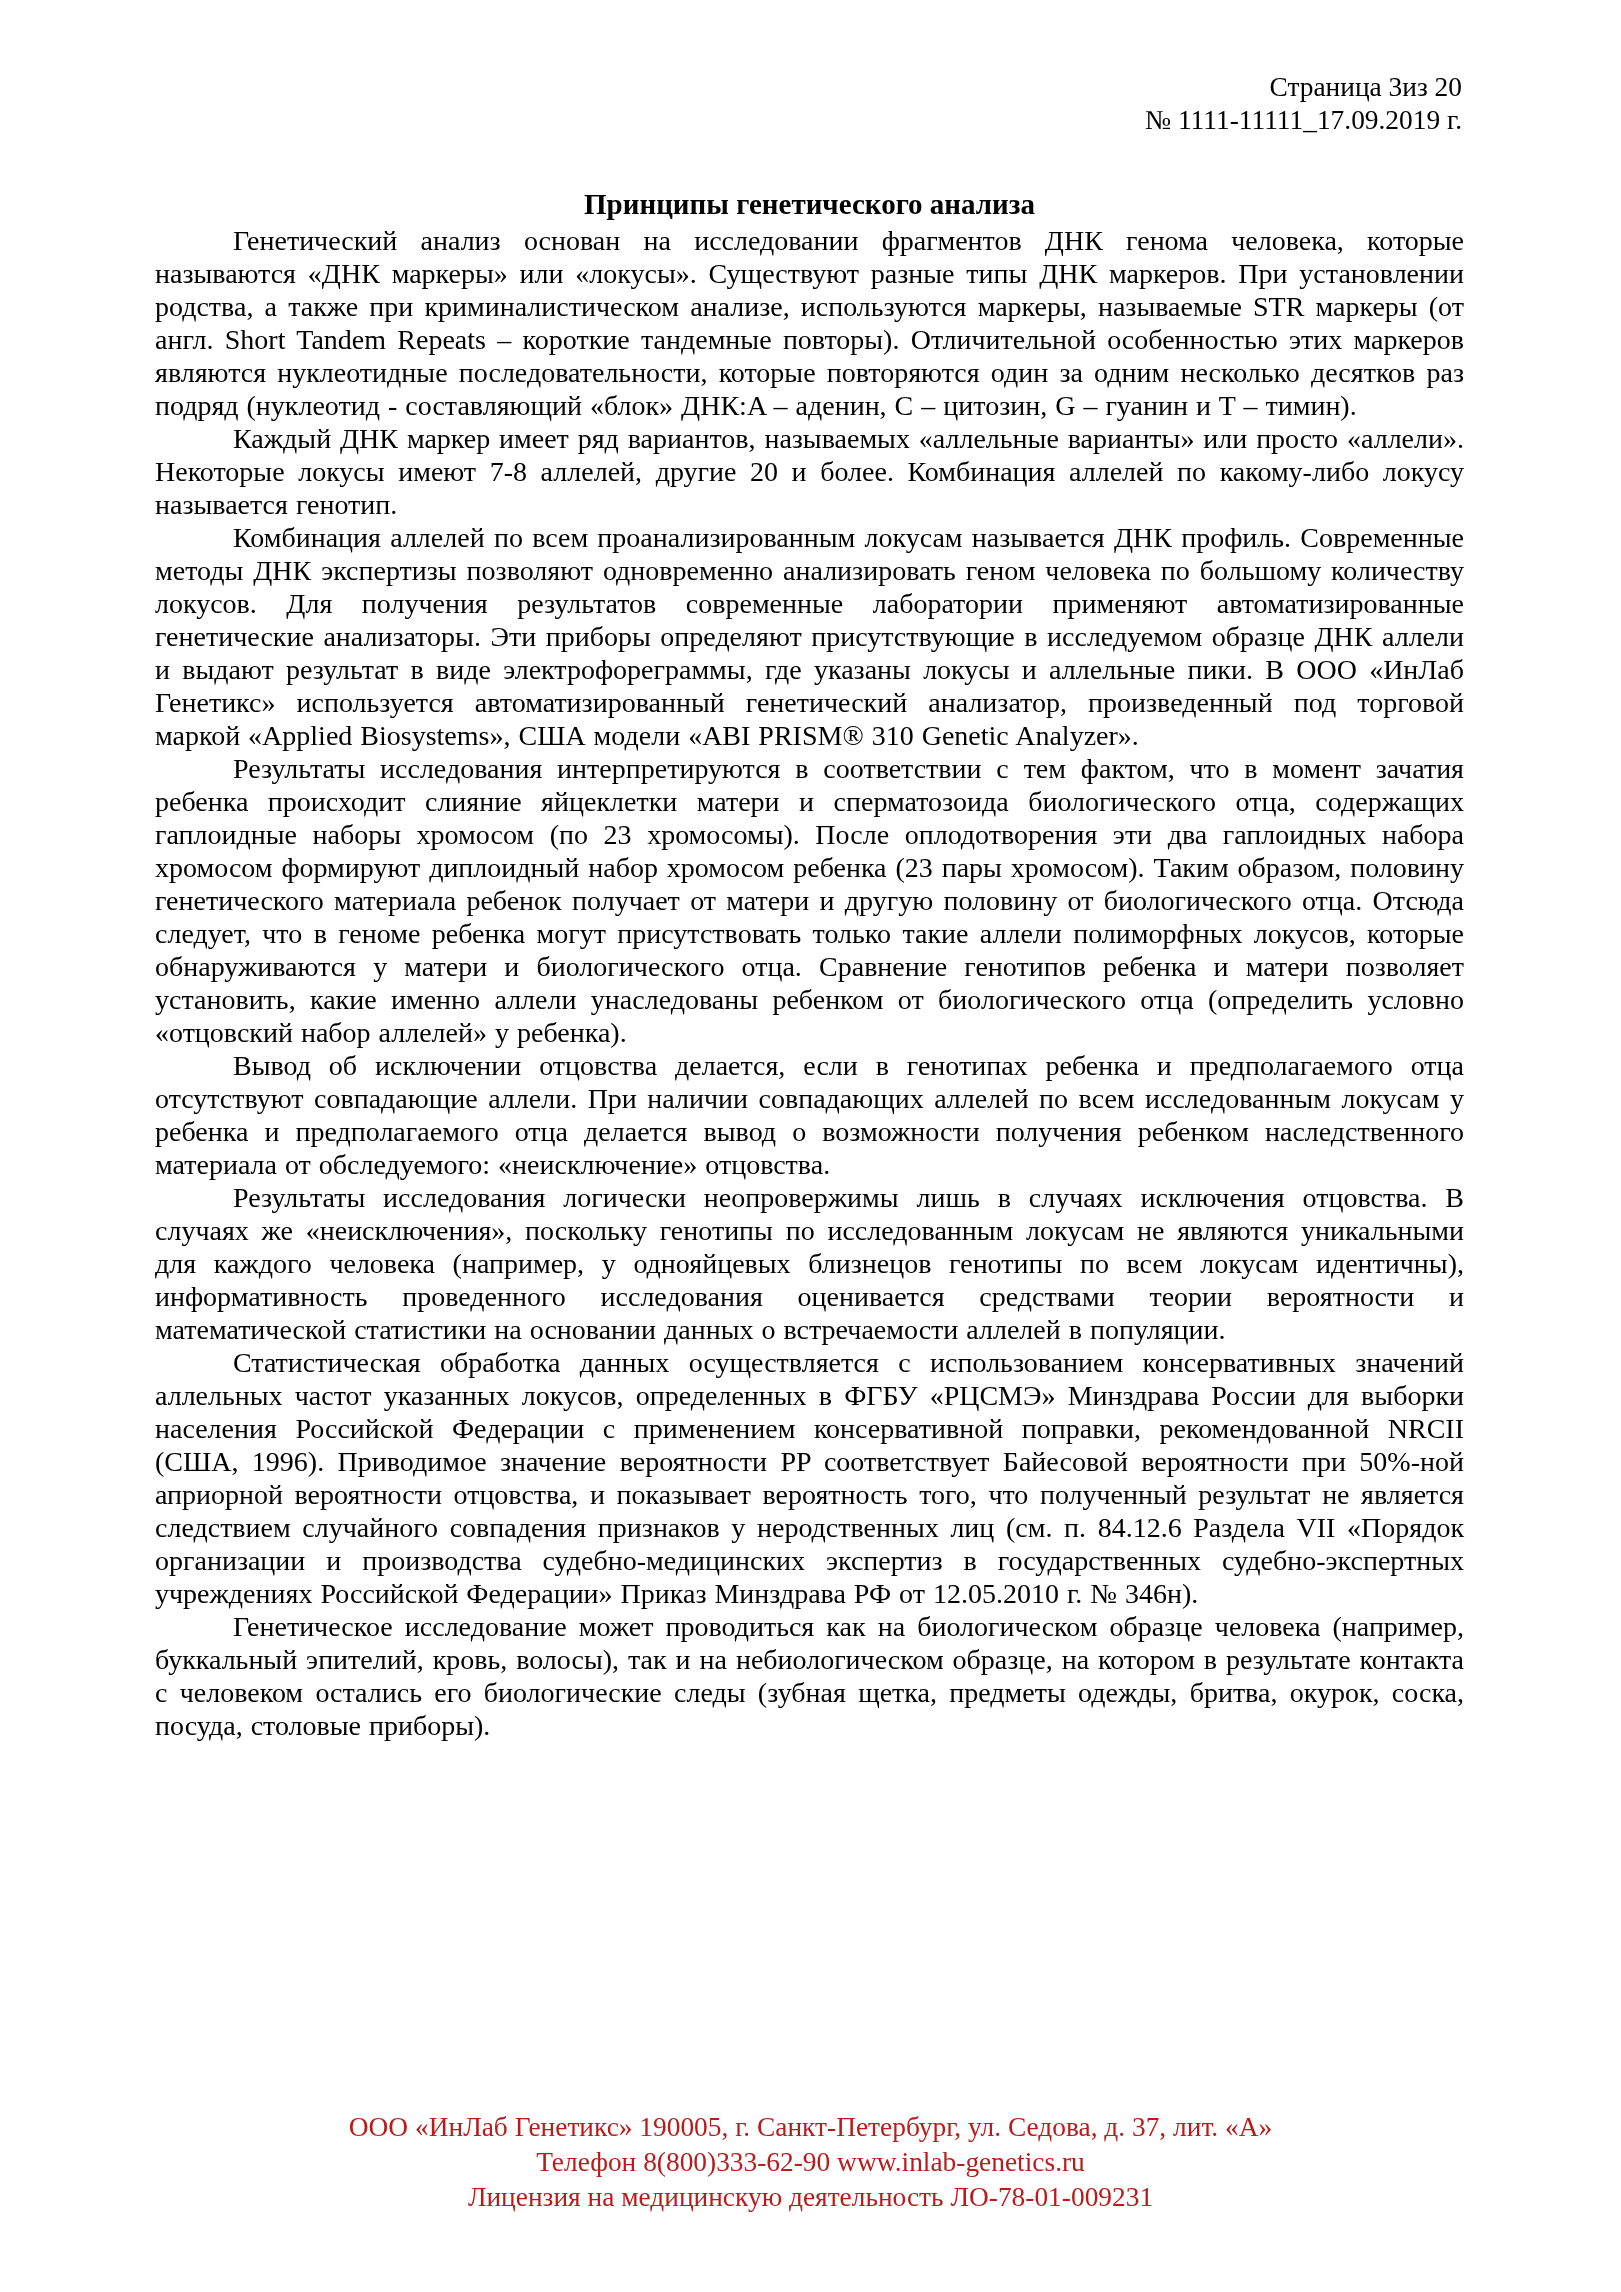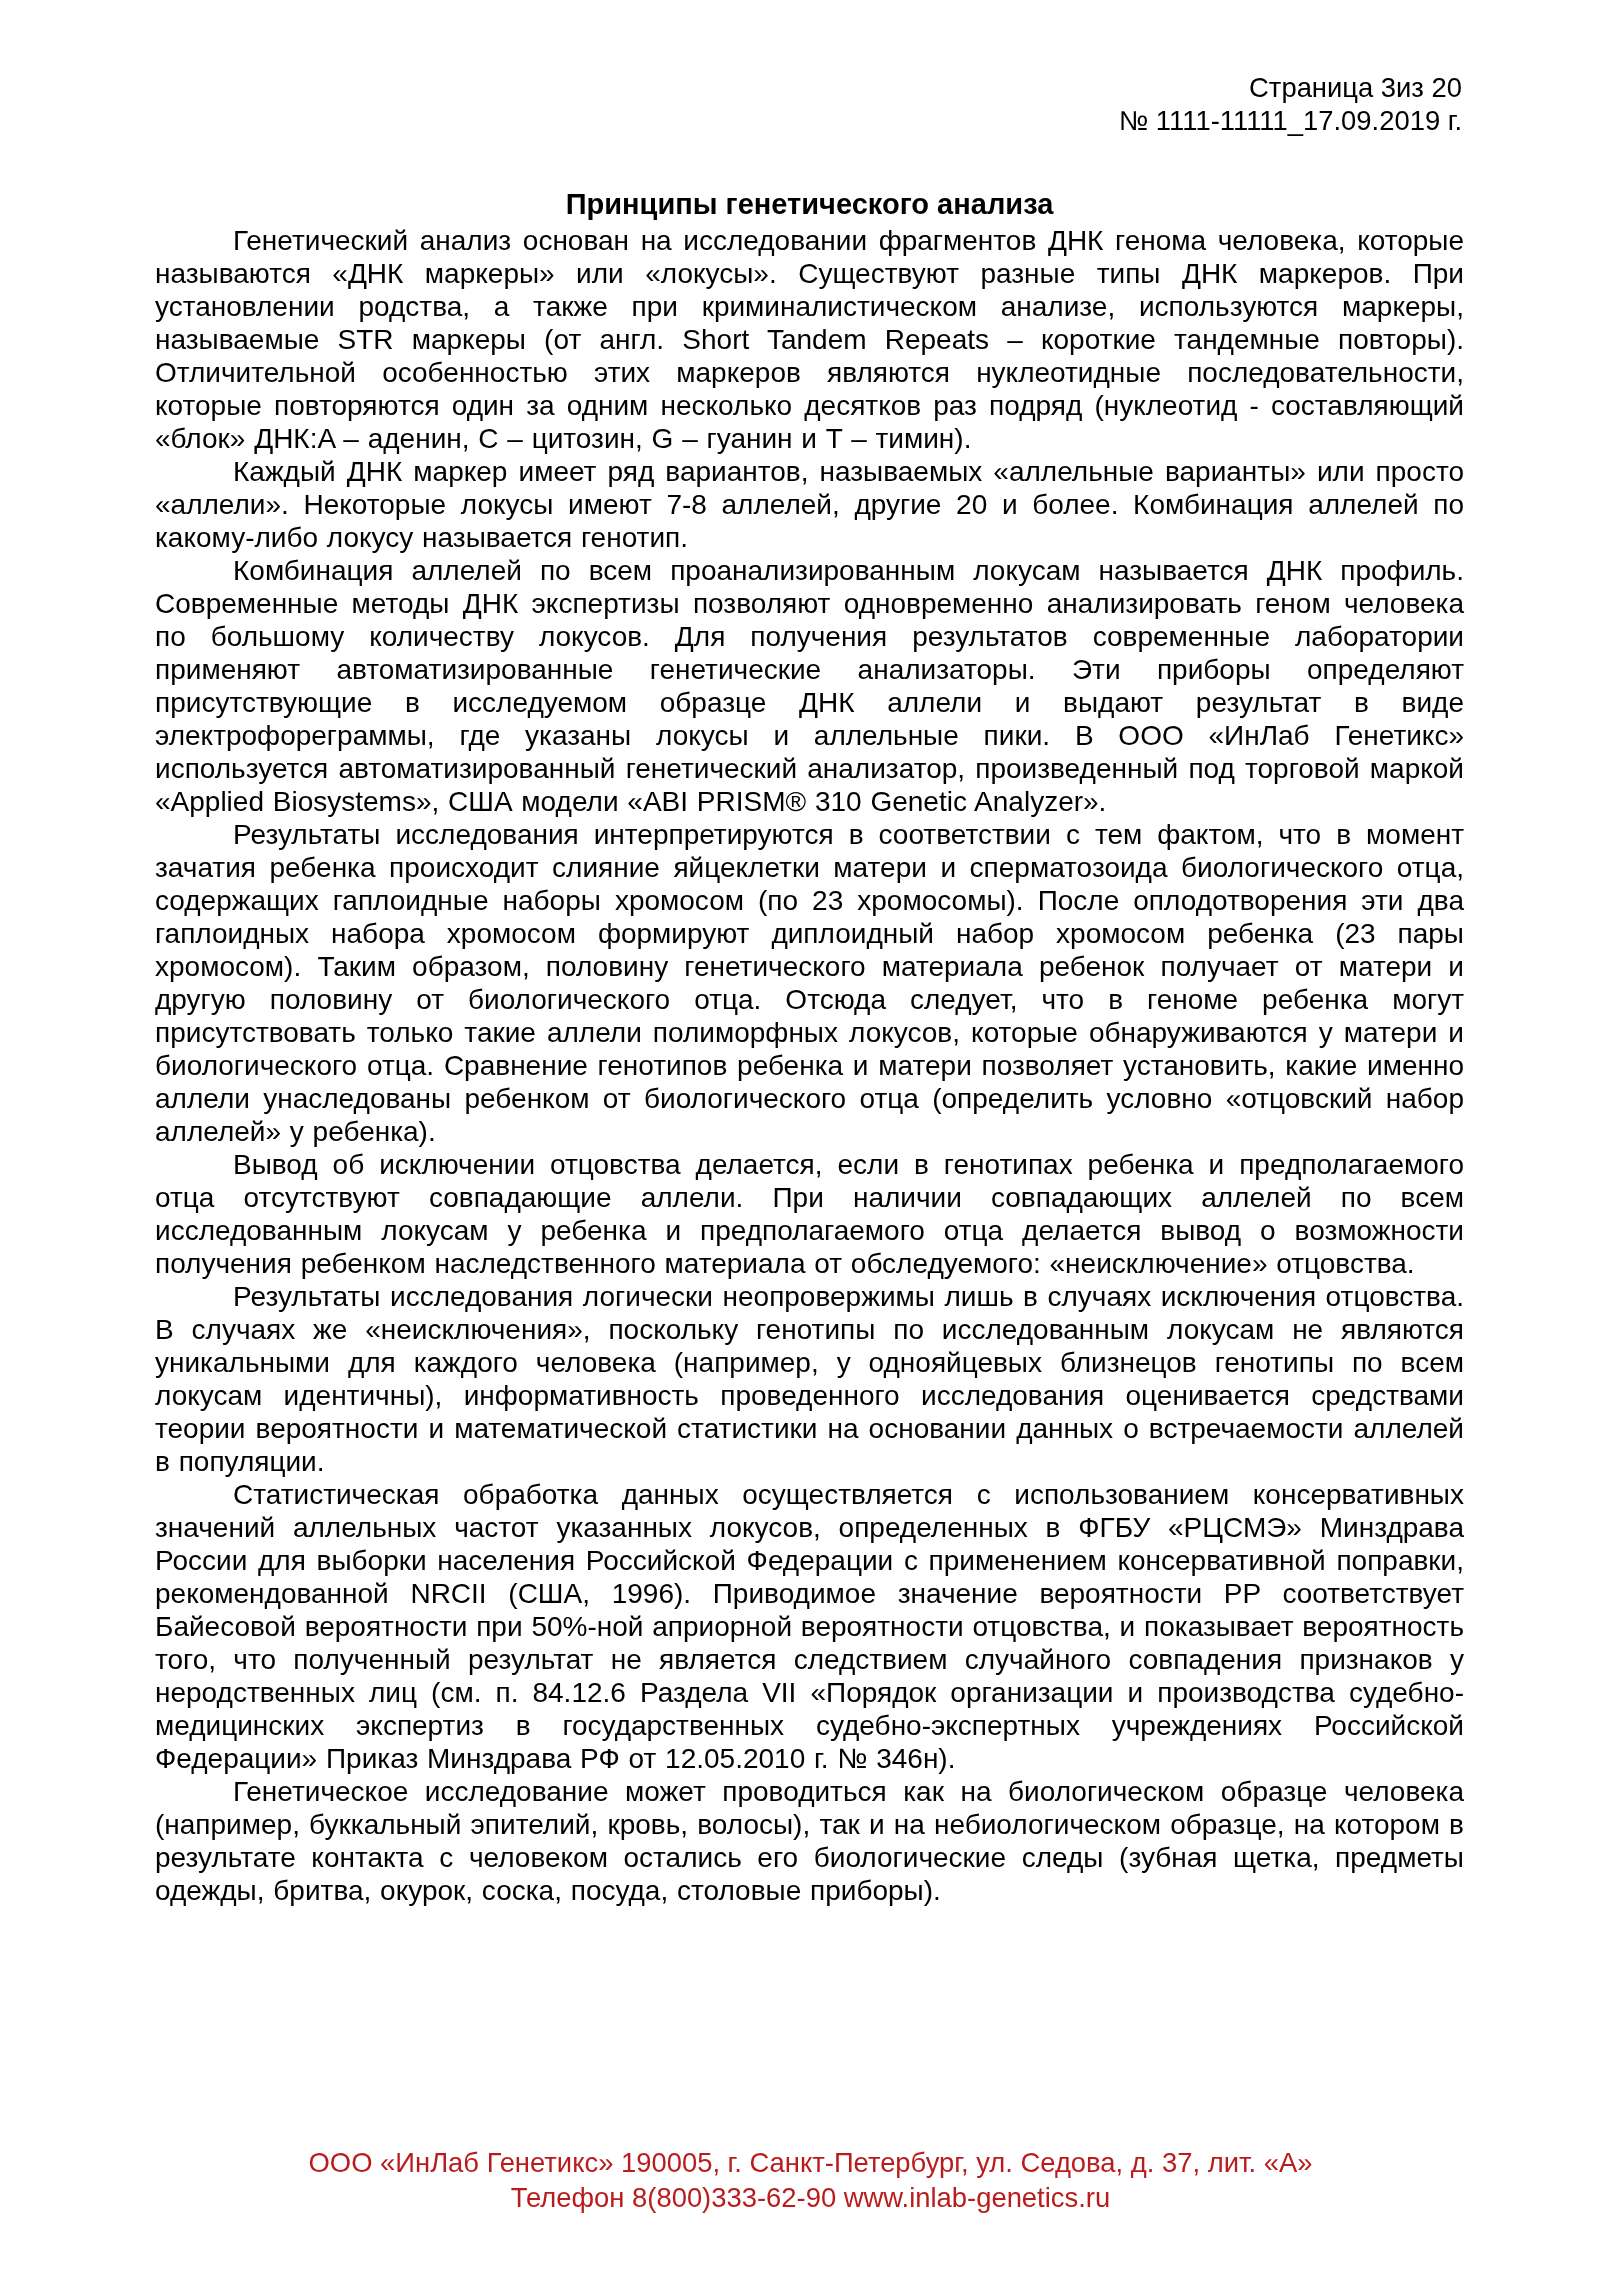--- a/index.html
+++ b/index.html
@@ -6,21 +6,21 @@
     margin: 0;
     padding: 0;
     background: #ffffff;
   }
   .page {
     position: relative;
     width: 1621px;
     height: 2293px;
     background: #ffffff;
     color: #000000;
-    font-family: Liberation Sans, sans-serif;
+    font-family: Liberation Serif, serif;
     overflow: hidden;
   }
   .header {
     position: absolute;
     top: 71px;
     left: 155px;
     right: 159px;
     text-align: right;
     font-size: 27.4px;
     line-height: 33px;
@@ -86,16 +86,17 @@
     <p>Результаты исследования логически неопровержимы лишь в случаях исключения отцовства. В случаях же «неисключения», поскольку генотипы по исследованным локусам не являются уникальными для каждого человека (например, у однояйцевых близнецов генотипы по всем локусам идентичны), информативность проведенного исследования оценивается средствами теории вероятности и математической статистики на основании данных о встречаемости аллелей в популяции.</p>
 
     <p>Статистическая обработка данных осуществляется с использованием консервативных значений аллельных частот указанных локусов, определенных в ФГБУ «РЦСМЭ» Минздрава России для выборки населения Российской Федерации с применением консервативной поправки, рекомендованной NRCII (США, 1996). Приводимое значение вероятности PP соответствует Байесовой вероятности при 50%-ной априорной вероятности отцовства, и показывает вероятность того, что полученный результат не является следствием случайного совпадения признаков у неродственных лиц (см. п. 84.12.6 Раздела VII «Порядок организации и производства судебно-медицинских экспертиз в государственных судебно-экспертных учреждениях Российской Федерации» Приказ Минздрава РФ от 12.05.2010 г. № 346н).</p>
 
     <p>Генетическое исследование может проводиться как на биологическом образце человека (например, буккальный эпителий, кровь, волосы), так и на небиологическом образце, на котором в результате контакта с человеком остались его биологические следы (зубная щетка, предметы одежды, бритва, окурок, соска, посуда, столовые приборы).</p>
   </div>
 
   <div class="footer">
     <div>ООО «ИнЛаб Генетикс» 190005, г. Санкт-Петербург, ул. Седова, д. 37, лит. «А»</div>
     <div>Телефон 8(800)333-62-90 www.inlab-genetics.ru</div>
+    <div>Лицензия на медицинскую деятельность ЛО-78-01-009231</div>
   </div>
 
 </div>
 
 
 </body></html>

